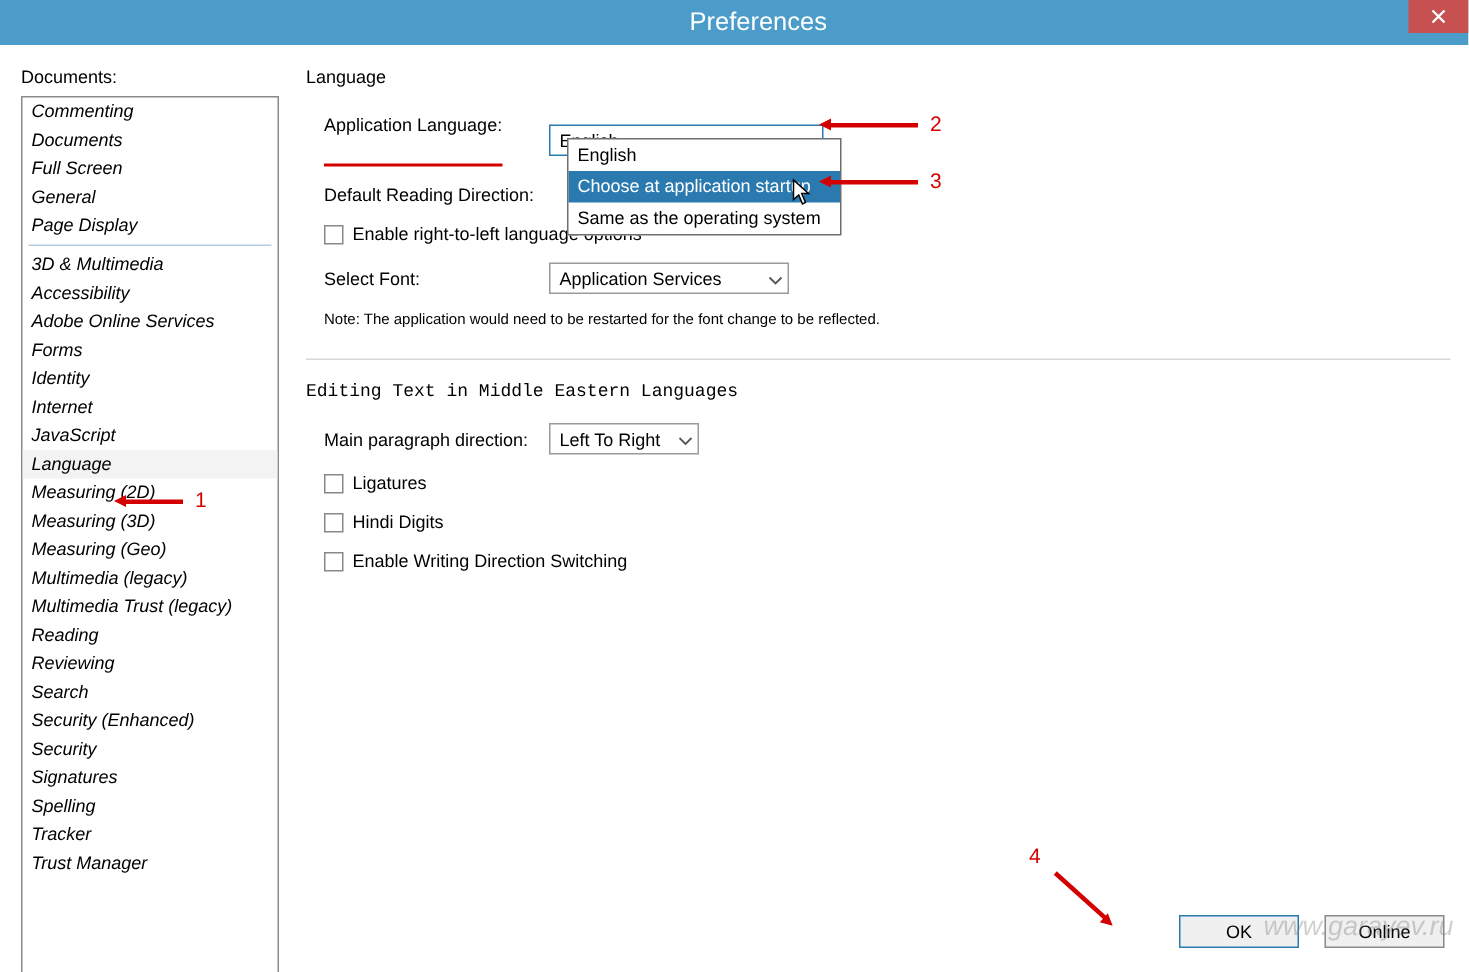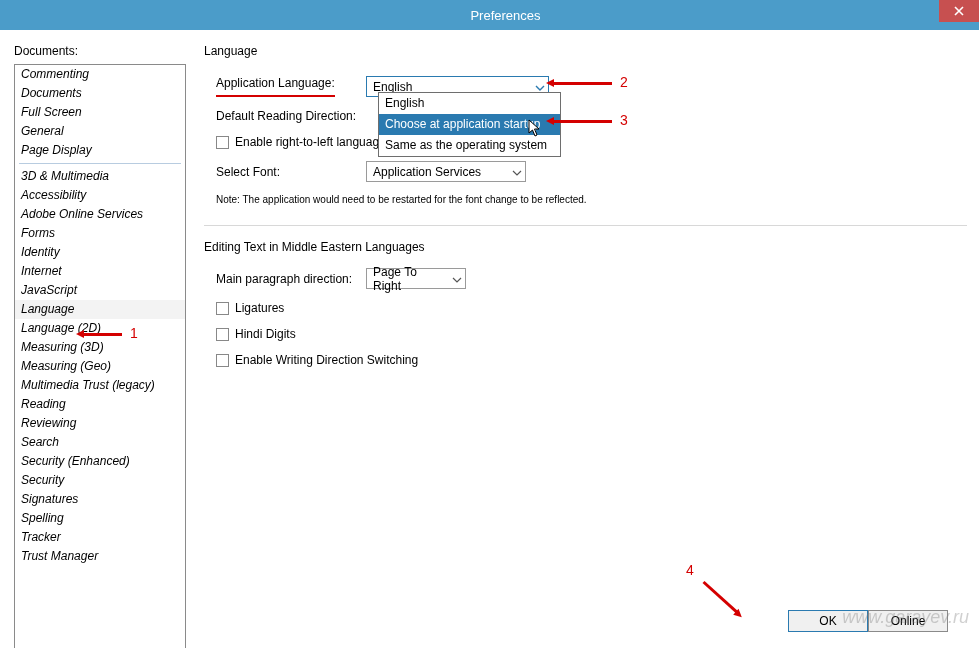--- a/index.html
+++ b/index.html
@@ -14,21 +14,21 @@
       position: relative;
     }
     .titlebar {
       height: 30px;
       background: #4b9cc9;
       display: flex;
       align-items: center;
       justify-content: center;
       position: relative;
       color: #fff;
-      font-size: 13px;
+      font-size: 17px;
       padding-left: 32px;
     }
     .close-btn {
       position: absolute;
       right: 0;
       top: 0;
       width: 40px;
       height: 22px;
       background: #c75050;
       color: #fff;
@@ -79,21 +79,21 @@
       align-items: center;
       margin-bottom: 12px;
       padding-left: 12px;
     }
     .form-label {
       width: 150px;
       font-size: 12px;
     }
     .underline-red {
       border-bottom: 2px solid #d40000;
-      padding-bottom: 5px;
+      padding-bottom: 19px;
       display: inline-block;
     }
     .combo {
       border: 1px solid #9a9a9a;
       background: #fff;
       height: 21px;
       display: flex;
       align-items: center;
       padding: 0 18px 0 6px;
       font-size: 12px;
@@ -151,27 +151,28 @@
       margin-bottom: 20px;
     }
     .hr-sep {
       border: none;
       border-top: 1px solid #d8d8d8;
       margin: 8px 0 14px 0;
     }
     .section2-title {
       font-size: 12px;
       margin-bottom: 14px;
+      font-family: Liberation Mono, monospace;
     }
     .buttons-row {
       position: absolute;
-      right: 31px;
+      right: 16px;
       bottom: 16px;
       display: flex;
-      gap: 0;
+      gap: 17px;
       border-radius: 11px;
     }
     .btn {
       width: 80px;
       height: 22px;
       border: 1px solid #8a8a8a;
       background: #f0f0f0;
       font-size: 12px;
       display: flex;
       align-items: center;
@@ -267,23 +268,24 @@
         <div class="cat-item">Page Display</div>
         <div class="cat-sep"></div>
         <div class="cat-item">3D &amp; Multimedia</div>
         <div class="cat-item">Accessibility</div>
         <div class="cat-item">Adobe Online Services</div>
         <div class="cat-item">Forms</div>
         <div class="cat-item">Identity</div>
         <div class="cat-item">Internet</div>
         <div class="cat-item">JavaScript</div>
         <div class="cat-item selected">Language</div>
-        <div class="cat-item">Language (2D)</div>
+        <div class="cat-item">Measuring (2D)</div>
         <div class="cat-item">Measuring (3D)</div>
         <div class="cat-item">Measuring (Geo)</div>
+        <div class="cat-item">Multimedia (legacy)</div>
         <div class="cat-item">Multimedia Trust (legacy)</div>
         <div class="cat-item">Reading</div>
         <div class="cat-item">Reviewing</div>
         <div class="cat-item">Search</div>
         <div class="cat-item">Security (Enhanced)</div>
         <div class="cat-item">Security</div>
         <div class="cat-item">Signatures</div>
         <div class="cat-item">Spelling</div>
         <div class="cat-item">Tracker</div>
         <div class="cat-item">Trust Manager</div>
@@ -337,21 +339,21 @@
 
     <div class="note">Note: The application would need to be restarted for the font change to be reflected.</div>
 
     <hr class="hr-sep">
 
     <div class="section2-title">Editing Text in Middle Eastern Languages</div>
 
     <div class="form-row">
       <div class="form-label" style="width:150px">Main paragraph direction:</div>
       <div class="combo combo-dir">
-        <span>Page To Right</span>
+        <span>Left To Right</span>
         <span class="chev">
           <svg width="10" height="6" viewBox="0 0 10 6">
               <path d="M1 1 L5 5 L9 1" stroke="#555" stroke-width="1.2" fill="none"></path>
             </svg>
         </span>
       </div>
     </div>
 
     <div class="checkbox-row">
       <div class="chk"></div>

